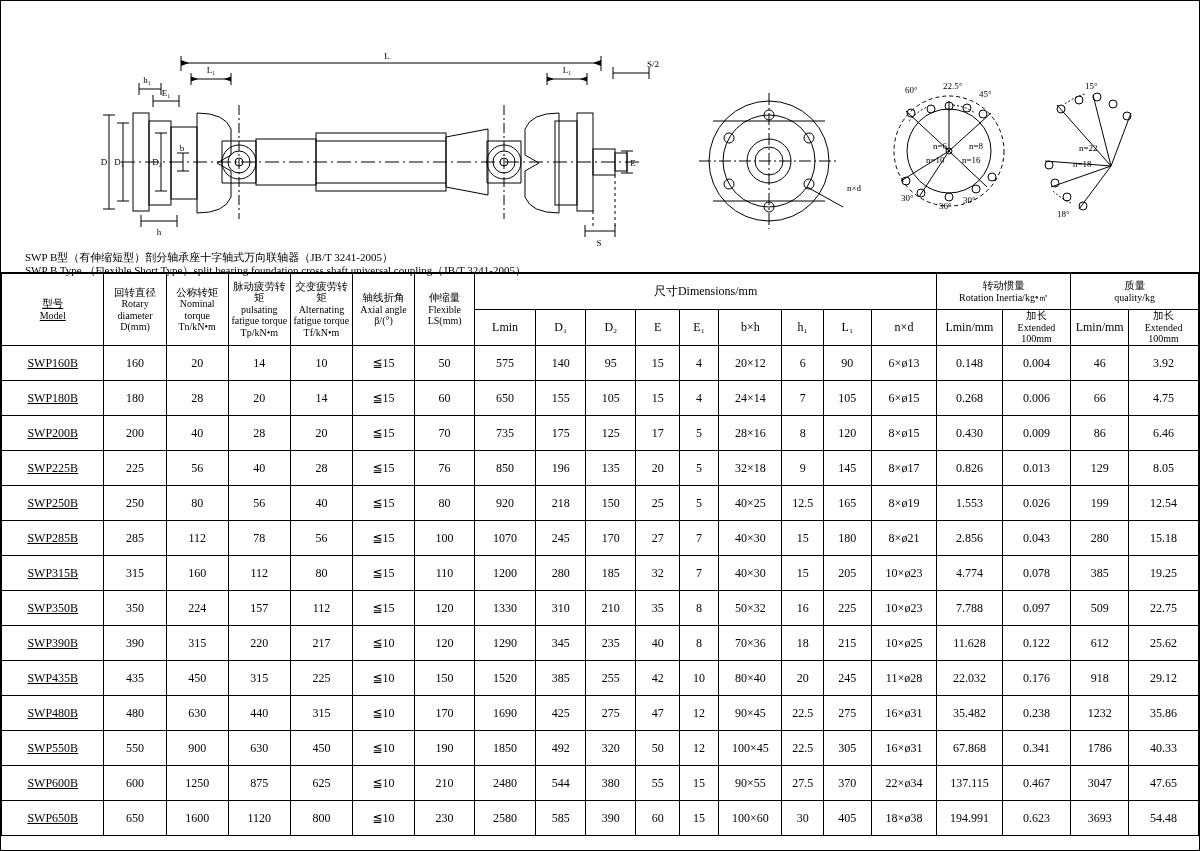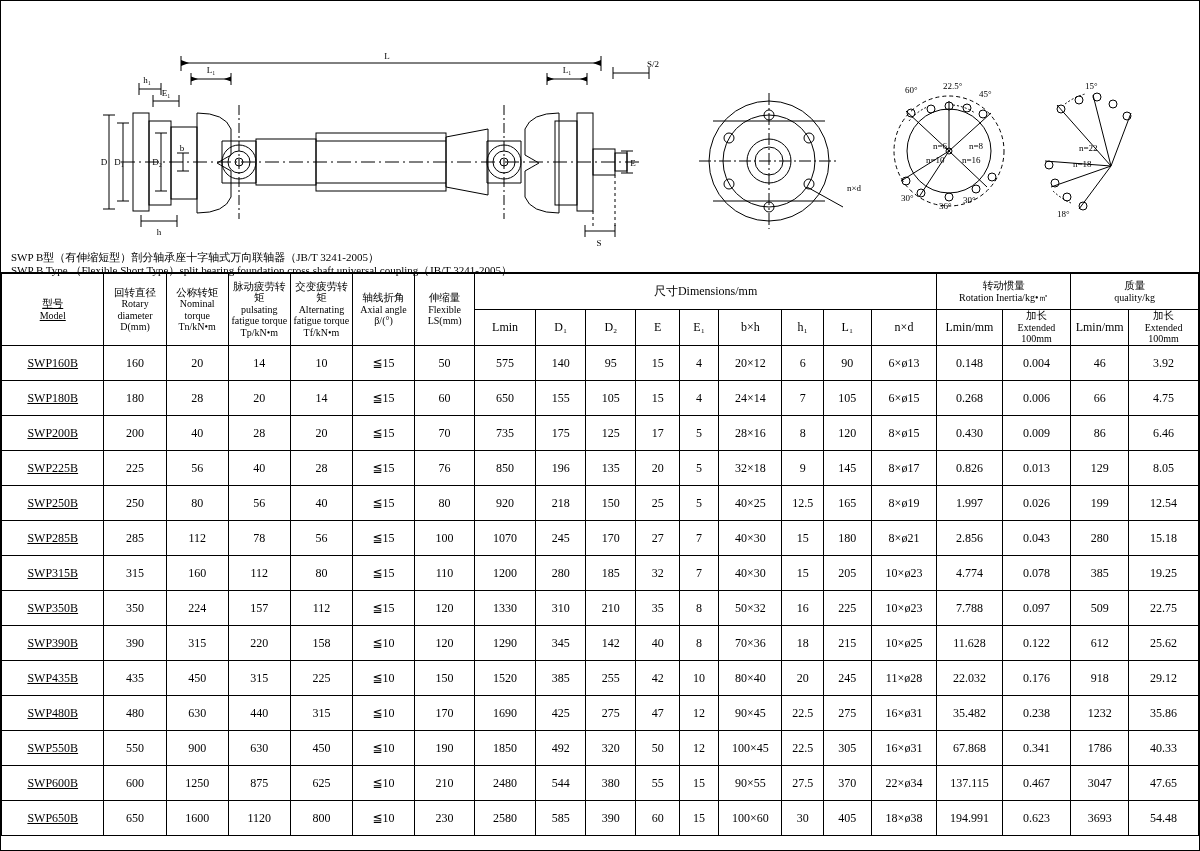--- a/index.html
+++ b/index.html
@@ -5,21 +5,21 @@
   html,body{margin:0;padding:0;background:#fff;}
   body{width:1200px;height:851px;font-family:"Liberation Serif",serif;color:#000;position:relative;overflow:hidden;}
   .page{position:relative;width:1200px;height:851px;border:1px solid #000;box-sizing:border-box;}
 
   
   .drawing{position:relative;height:272px;border-bottom:1px solid #000;box-sizing:border-box;}
   .dwgsvg{position:absolute;left:0;top:0;}
 
   
   .caption{position:absolute;left:10px;top:250px;font-size:11px;line-height:13px;}
-  .caption div{white-space:nowrap;}
+  .caption div{white-space:nowrap;margin-left:14px;}
 
   
   table.spec{border-collapse:collapse;width:1198px;table-layout:fixed;}
   table.spec td,table.spec th{border:1px solid #000;text-align:center;vertical-align:middle;font-size:12px;padding:0;font-weight:normal;font-family:"Liberation Serif",serif;}
   .hdr td{font-size:10.5px;line-height:11.5px;padding:1px 0;}
   .hdr .cn{font-size:10.5px;}
   .hdr .en{font-size:10px;}
   .rowh{height:36px;}
   .datarow td{height:34px;font-size:12.5px;}
   .modelcell{font-size:13px;text-decoration:underline;}
@@ -416,21 +416,21 @@
           <td>80</td>
           <td>920</td>
           <td>218</td>
           <td>150</td>
           <td>25</td>
           <td>5</td>
           <td>40×25</td>
           <td>12.5</td>
           <td>165</td>
           <td>8×ø19</td>
-          <td>1.997</td>
+          <td>1.553</td>
           <td>0.026</td>
           <td>199</td>
           <td>12.54</td>
         </tr>
         <tr class="datarow">
           <td class="modelcell">SWP285B</td>
           <td>285</td>
           <td>112</td>
           <td>78</td>
           <td>56</td>
@@ -492,26 +492,26 @@
           <td>7.788</td>
           <td>0.097</td>
           <td>509</td>
           <td>22.75</td>
         </tr>
         <tr class="datarow">
           <td class="modelcell">SWP390B</td>
           <td>390</td>
           <td>315</td>
           <td>220</td>
-          <td>158</td>
+          <td>217</td>
           <td>≦10</td>
           <td>120</td>
           <td>1290</td>
           <td>345</td>
-          <td>142</td>
+          <td>235</td>
           <td>40</td>
           <td>8</td>
           <td>70×36</td>
           <td>18</td>
           <td>215</td>
           <td>10×ø25</td>
           <td>11.628</td>
           <td>0.122</td>
           <td>612</td>
           <td>25.62</td>

